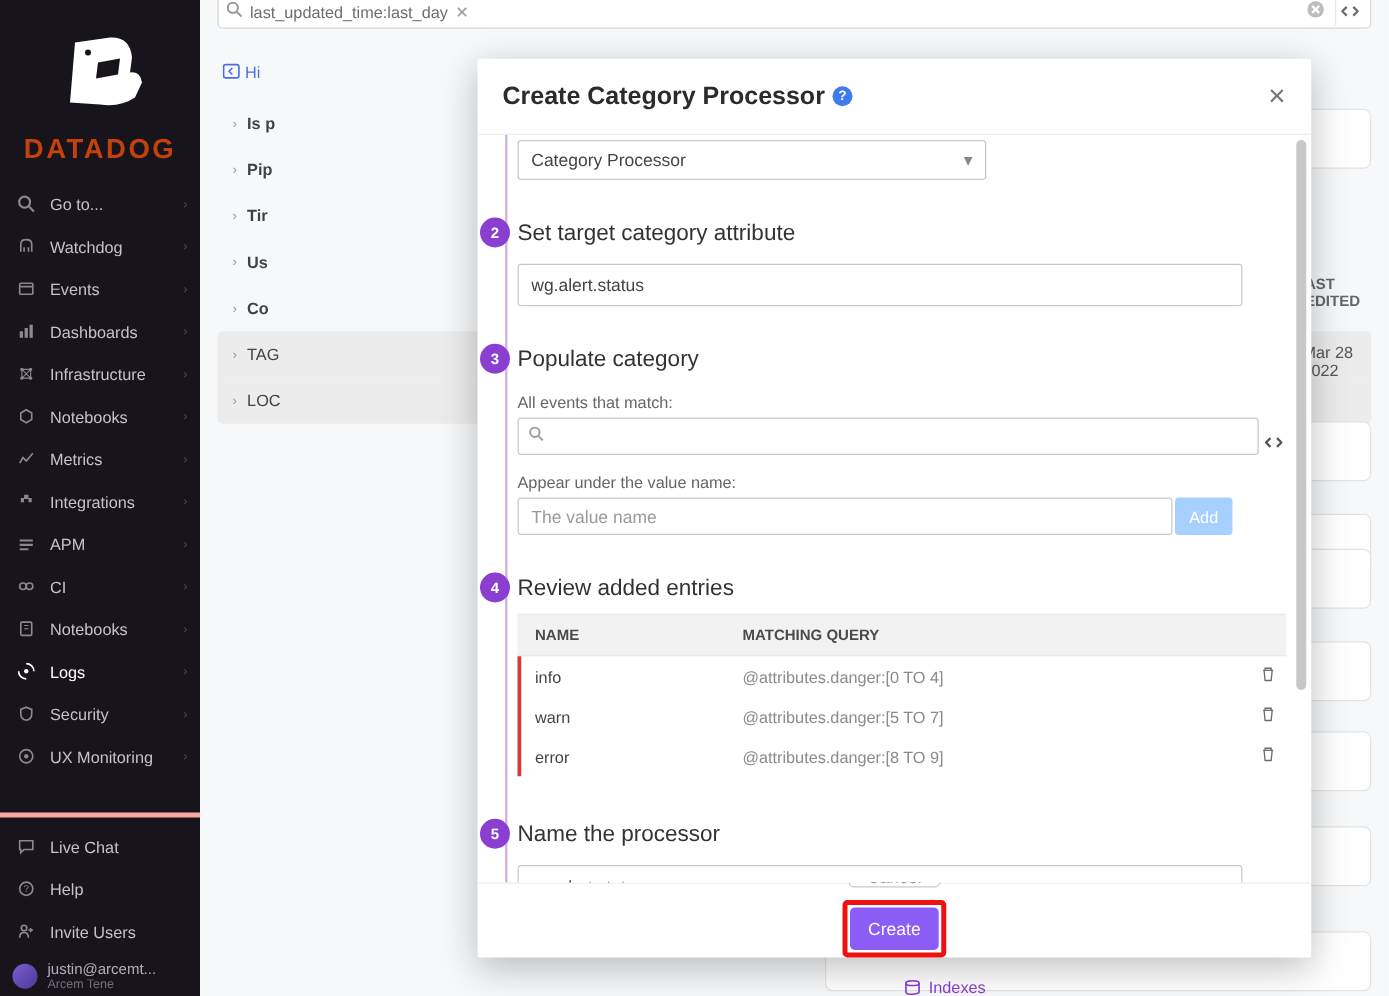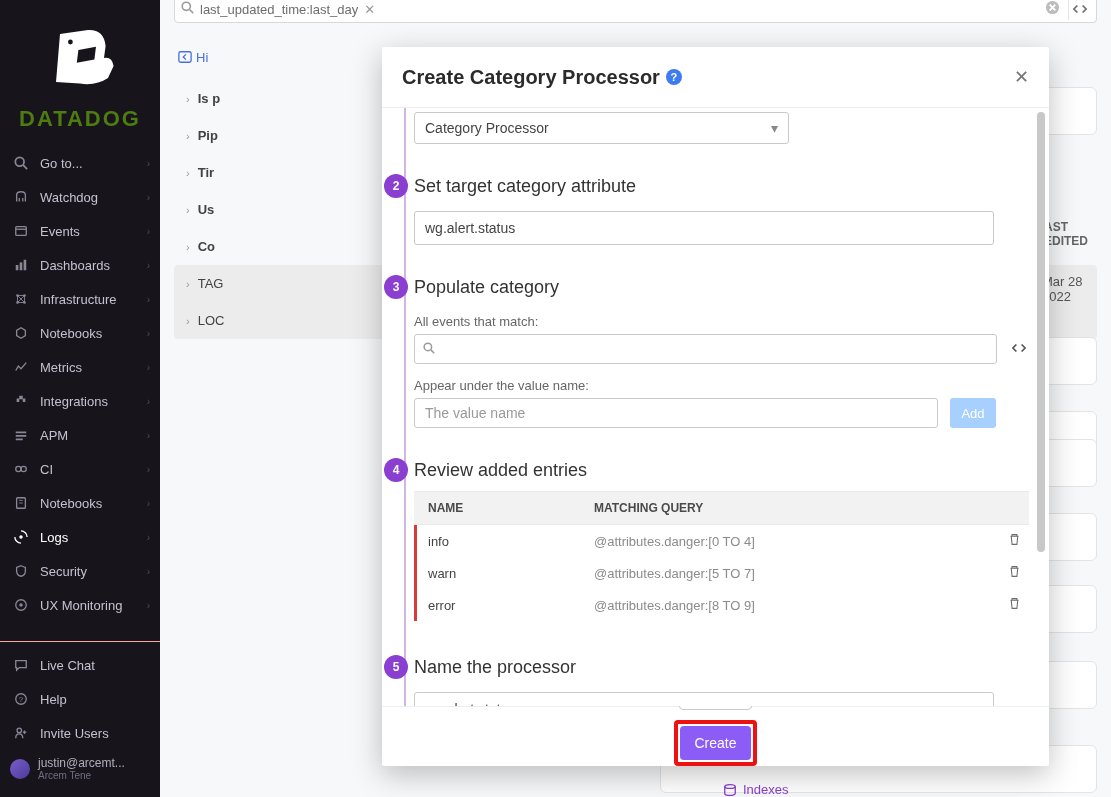--- a/index.html
+++ b/index.html
@@ -3,29 +3,29 @@
 <meta charset="utf-8">
 <style>
   * { box-sizing: border-box; margin: 0; padding: 0; }
   html, body { width: 1111px; height: 797px; font-family: -apple-system, BlinkMacSystemFont, "Segoe UI", Helvetica, Arial, sans-serif; overflow: hidden; background:#fff; color:#2b2b2b; }
   body { display:flex; }
 
   
   .sidebar { width:160px; height:797px; background:#18141c; color:#c7c0cf; flex:0 0 160px; display:flex; flex-direction:column; }
   .sidebar-logo { display:flex; flex-direction:column; align-items:center; padding:18px 8px 14px; }
   .sidebar-logo svg { width:80px; height:80px; }
-  .sidebar-brand { color:#4d7c0f; font-size:22px; font-weight:700; letter-spacing:2px; margin-top:8px; }
+  .sidebar-brand { color:#c2410c; font-size:22px; font-weight:700; letter-spacing:2px; margin-top:8px; }
   .side-items { flex:1; overflow:auto; }
   .side-item { display:flex; align-items:center; height:34px; padding:0 10px; cursor:pointer; font-size:13px; position:relative; }
   .side-item .ico { width:22px; display:flex; justify-content:center; color:#8c8594; }
   .side-item .lbl { margin-left:8px; flex:1; white-space:nowrap; overflow:hidden; text-overflow:ellipsis; }
   .side-item .chev { color:#4e4955; font-size:10px; }
   .side-item.selected { color:#fff; }
   .side-item.selected .ico { color:#fff; }
-  .side-bottom { border-top:1px solid #fca5a5; padding:6px 0 12px; }
+  .side-bottom { border-top:4px solid #fca5a5; padding:6px 0 0; }
   .side-user { display:flex; align-items:center; padding:6px 10px 4px; }
   .side-user .avatar { width:20px; height:20px; border-radius:50%; background:linear-gradient(135deg,#7a5ccc,#4b3b99); }
   .side-user .utext { margin-left:8px; font-size:12px; color:#b4adbb; }
   .side-user .utext .sub { font-size:10px; color:#746b7e; }
 
   
   .main { position:relative; flex:1; background:#f6f8fa; }
   .searchbar { display:flex; align-items:center; height:28px; margin:0 14px 14px 14px; background:#fff; border:1px solid #d8d8d8; border-radius:4px; padding:0 6px; color:#6d6d6d; font-size:13px; position:relative; top:-5px;}
   .searchbar .sico { color:#9a9a9a; margin-right:6px; }
   .searchbar .clr { margin-left:auto; color:#9a9a9a; cursor:pointer; }
@@ -58,21 +58,21 @@
   .step-head { font-size:18px; color:#333; font-weight:500; padding-top:0; }
 
   .sel { margin-top:2px; width:375px; height:32px; border:1px solid #c9c9c9; border-radius:3px; display:flex; align-items:center; padding:0 10px; font-size:14px; color:#444; cursor:pointer; position:relative; }
   .sel .dd { margin-left:auto; color:#888; }
 
   .inp { width:100%; height:34px; border:1px solid #c9c9c9; border-radius:3px; padding:0 10px; font-size:14px; color:#444; }
   .inp::placeholder { color:#9a9a9a; }
 
   .mini-label { font-size:13px; color:#666; margin-bottom:5px; }
 
-  .qrow { display:flex; align-items:center; gap:12px; }
+  .qrow { display:flex; align-items:flex-end; gap:2px; }
   .qinp { flex:1; display:flex; align-items:center; border:1px solid #c9c9c9; border-radius:3px; height:30px; padding:0 8px; }
   .qinp .sico { color:#9a9a9a; margin-right:4px; }
   .qinp input { border:none; outline:none; flex:1; font-size:13px; }
   .codebtn { width:20px; color:#555; cursor:pointer; text-align:center; font-size:13px; }
   .addbtn { width:46px; height:30px; border-radius:3px; background:#a7d0ff; color:#fff; font-size:13px; display:flex; align-items:center; justify-content:center; cursor:not-allowed; }
 
   .tbl { margin-top:10px; }
   .tbl-head { display:flex; background:#f2f2f2; height:34px; align-items:center; font-size:12px; font-weight:700; color:#4a4a4a; border-top:1px solid #e9e9e9; border-bottom:1px solid #e9e9e9; }
   .col-name { width:168px; padding-left:14px; }
   .col-mq { flex:1; padding-left:12px; }

